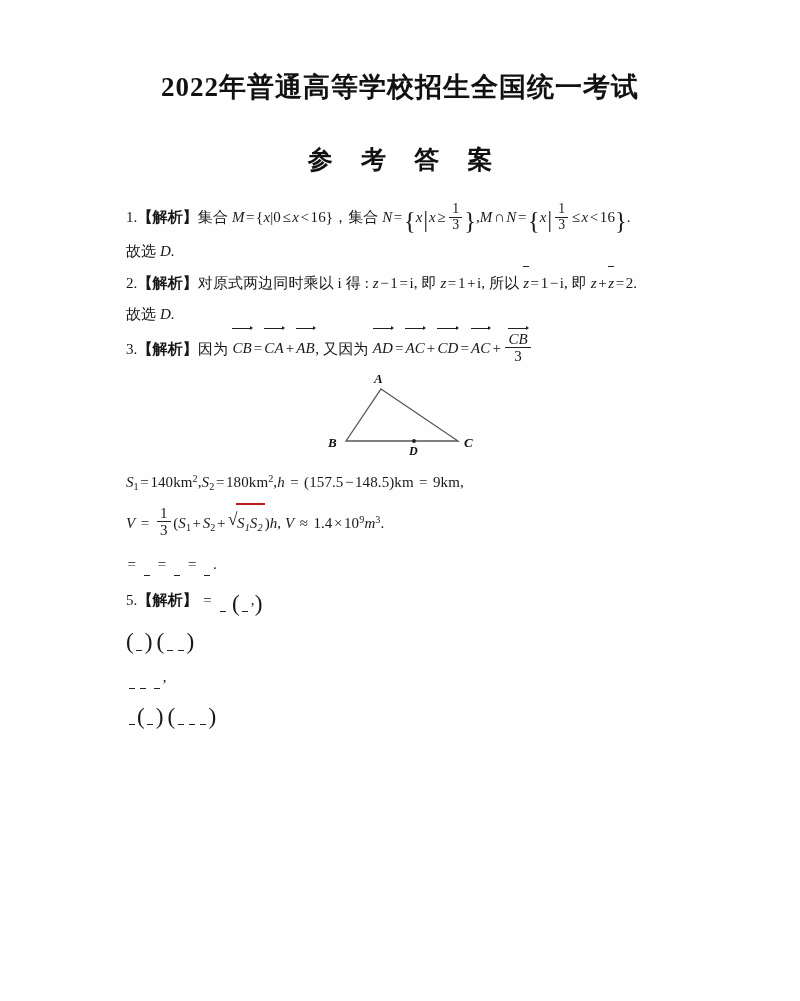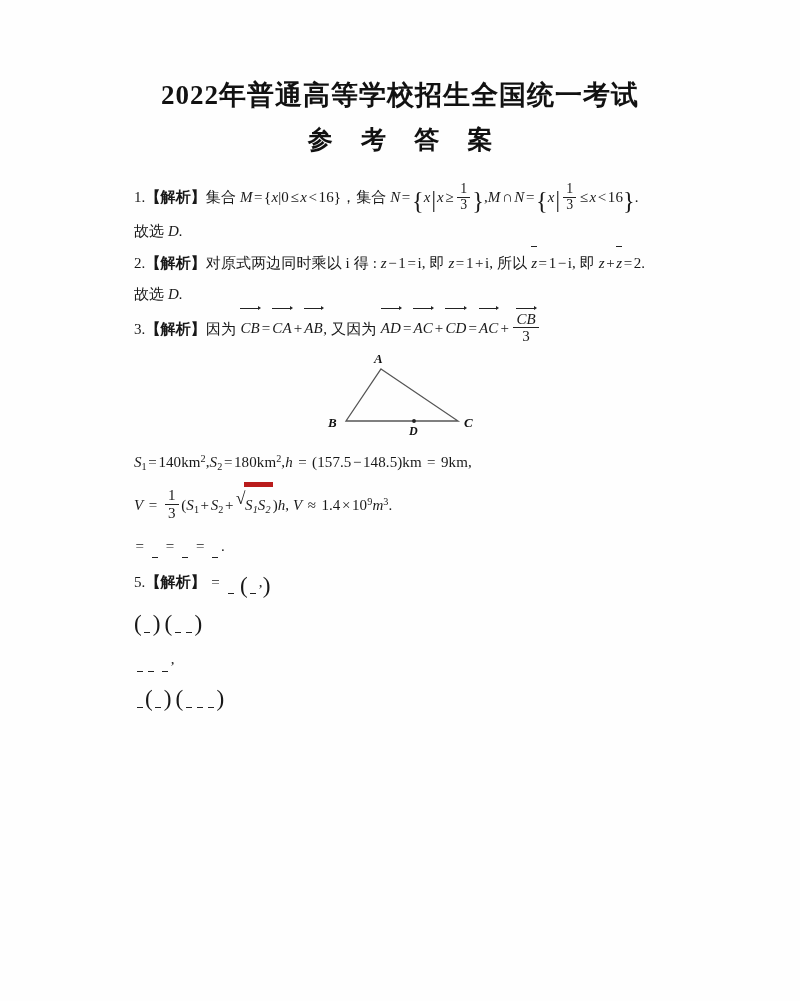--- a/index.html
+++ b/index.html
@@ -13,40 +13,40 @@
     font-family: "Liberation Serif", "DejaVu Serif", serif;
     color: #1a1a1a;
     position: relative;
     overflow: hidden;
   }
   .page {
     width: 800px;
     height: 1001px;
     background: #fefefe;
     box-sizing: border-box;
-    padding: 16px;
+    padding: 8px;
     position: relative;
   }
   .title-block {
     text-align: center;
     padding-top: 62px;
   }
   .doc-title {
     font-size: 27px;
     font-weight: 700;
     letter-spacing: 1px;
     color: #111;
     line-height: 1.3;
   }
   .doc-subtitle {
     font-size: 25px;
     font-weight: 700;
     letter-spacing: 11px;
     color: #111;
-    margin-top: 10px;
+    margin-top: 38px;
     padding-left: 11px;
   }
   .body-block {
     margin-top: 26px;
     padding-left: 118px;
     padding-right: 96px;
   }
   .ln {
     font-size: 15px;
     line-height: 31px;
@@ -136,21 +136,21 @@
     position: relative;
     padding-left: 8px;
     margin-left: 1px;
   }
   .rad .rsym {
     position: absolute;
     left: 0; top: -1px;
     font-size: 1.15em;
   }
   .rad .rbody {
-    border-top: 5px solid #b91c1c;
+    border-top: 2px solid #b91c1c;
     padding: 0 2px 0 1px;
     font-style: italic;
     display: inline-block;
   }
   sub { font-size: 0.68em; vertical-align: -0.28em; }
   sup { font-size: 0.68em; vertical-align: 0.48em; }
   .comb {
     display: inline-block;
     font-style: italic;
     position: relative;

